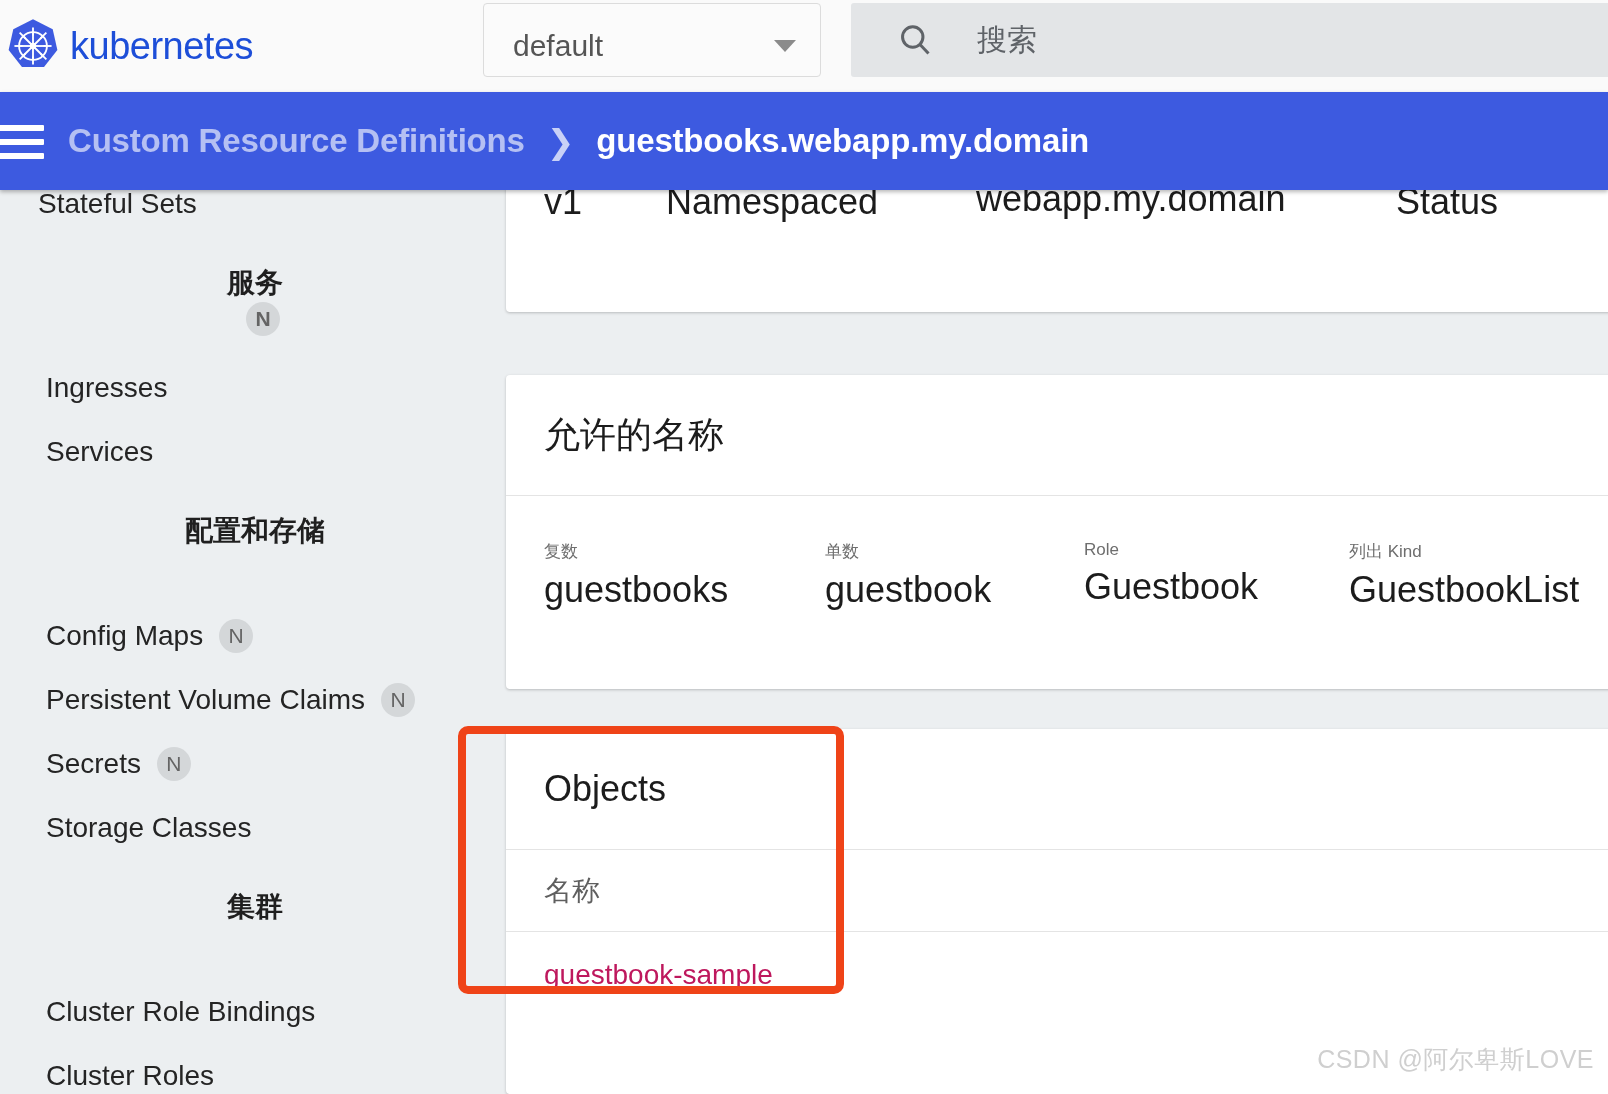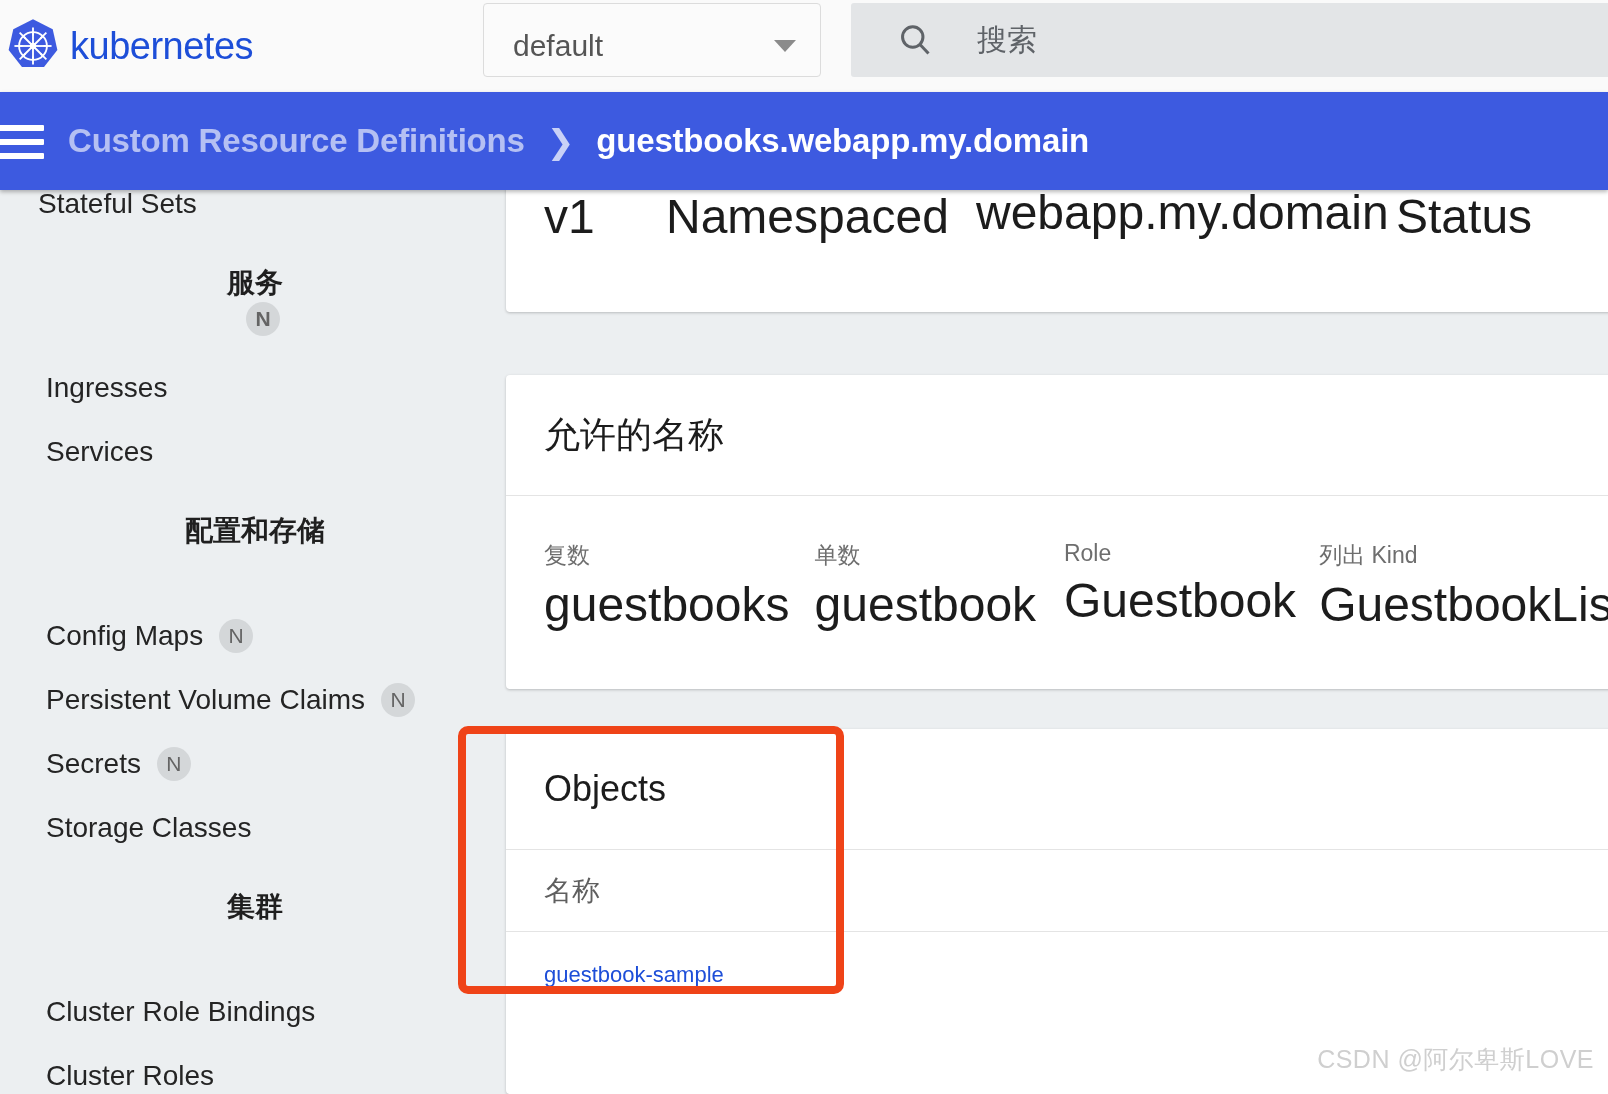--- a/index.html
+++ b/index.html
@@ -102,42 +102,42 @@
     box-shadow:0 1px 3px rgba(0,0,0,.22);
   }
   .card-head{
     height:121px; display:flex; align-items:center;
     padding-left:38px;
     border-bottom:1px solid #e4e4e4;
   }
   .card-title{ font-size:36px; color:#1c1c1c; }
   .kv-row{ display:flex; padding:0 0 0 38px; }
   .kv{ display:flex; flex-direction:column; }
-  .kv-label{ font-size:23px; color:#6e6e6e; margin-bottom:6px; white-space:nowrap;}
-  .kv-value{ font-size:48px; color:#1c1c1c; white-space:nowrap;}
+  .kv-label{ font-size:17px; color:#6e6e6e; margin-bottom:6px; white-space:nowrap;}
+  .kv-value{ font-size:36px; color:#1c1c1c; white-space:nowrap;}
 
   
   #card-version{ top:-40px; height:260px; }
   #card-version .kv-row{ padding-top:100px; }
 
   
   #card-names{ top:283px; height:314px; }
   #card-names .kv-row{ padding-top:44px; }
 
   
   #card-objects{ top:637px; height:365px; }
   .tbl-head{
     height:82px; display:flex; align-items:center; padding-left:38px;
     border-bottom:1px solid #e4e4e4;
   }
   .tbl-head-cell{ font-size:28px; color:#5f5f5f; }
   .tbl-row{
     height:85px; display:flex; align-items:center; padding-left:38px;
   }
-  .tbl-link{ font-size:22px; color:#1d4ed8;text-align:center; }
+  .tbl-link{ font-size:28px; color:#be185d;text-align:center; }
 
   
   .annot{
     position:absolute;
     left:458px; top:726px;
     width:386px; height:268px;
     border:8px solid #ef4318;
     border-radius:10px;
     z-index:40;
     pointer-events:none;

